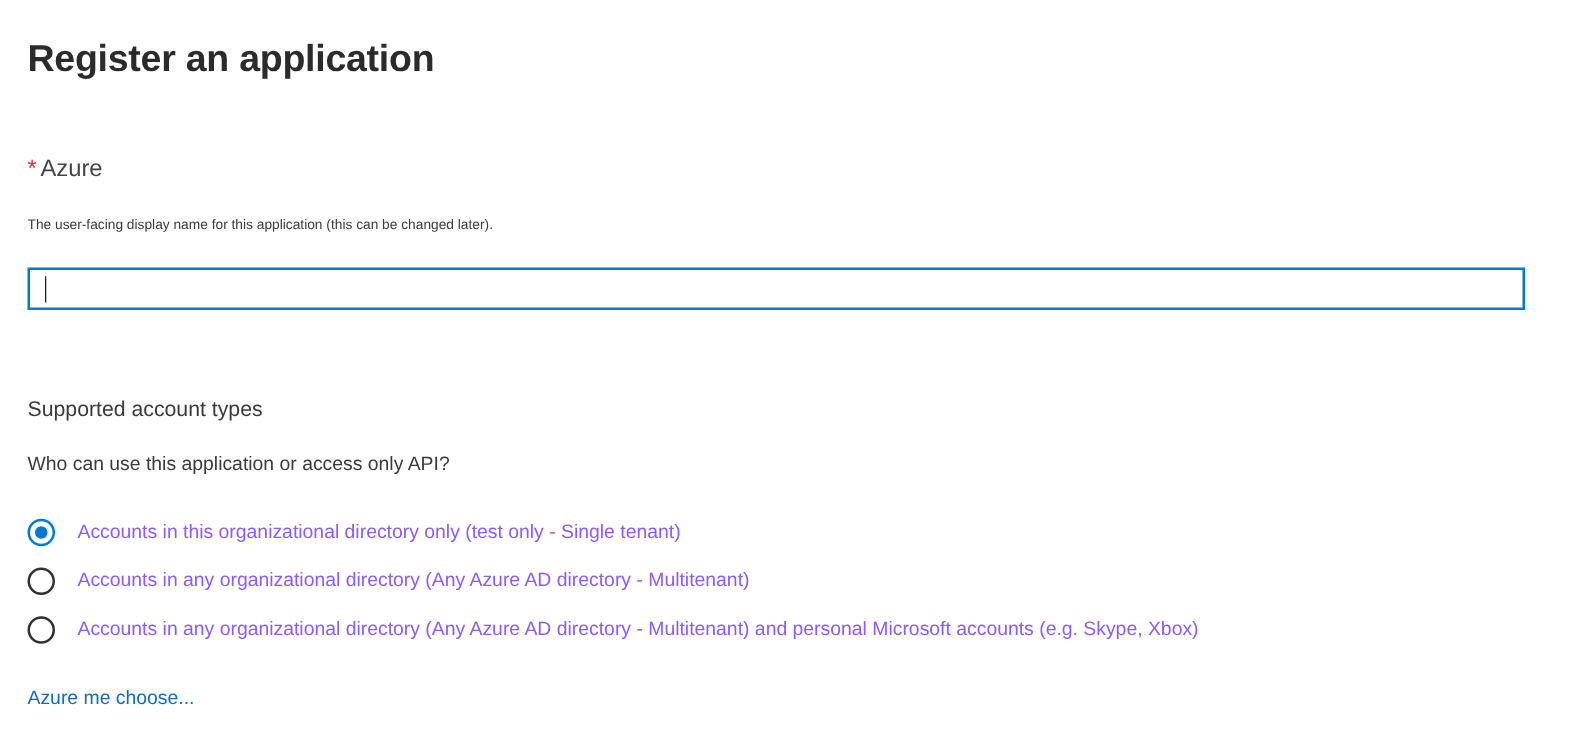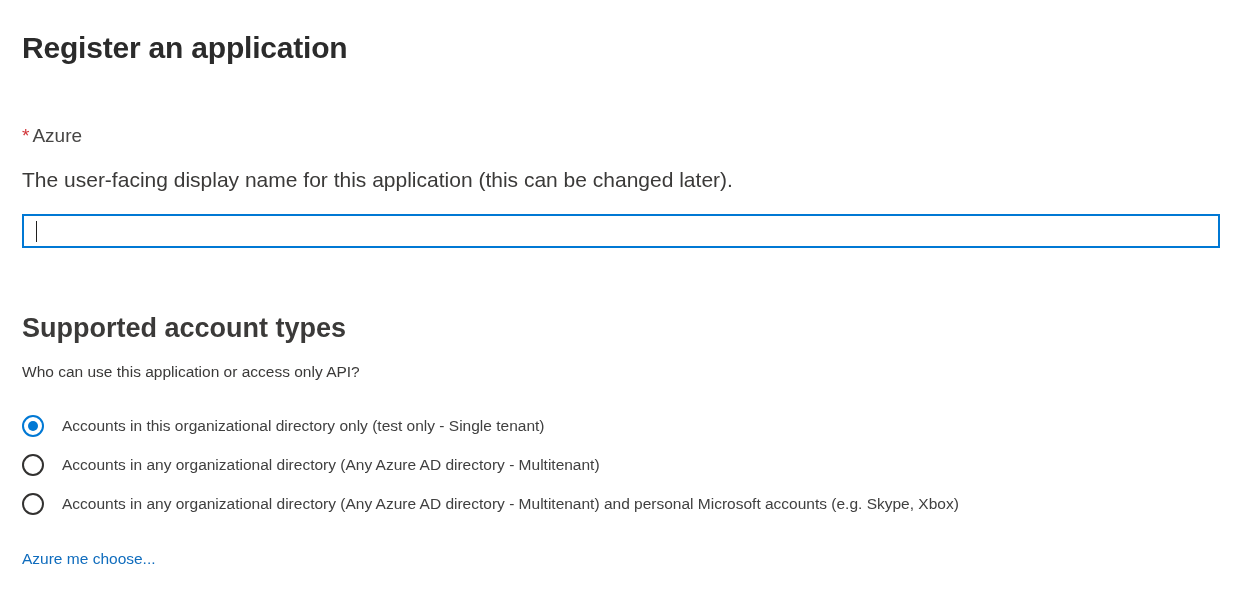--- a/index.html
+++ b/index.html
@@ -46,21 +46,21 @@
   }
   .required-asterisk {
     color: #d13438;
     font-size: 19px;
     margin-right: 3px;
   }
   .field-description {
     position: absolute;
     left: 22px;
     top: 169px;
-    font-size: 21px;
+    font-size: 11px;
     line-height: 22px;
     color: #3b3a39;
     white-space: nowrap;
   }
   .text-input {
     position: absolute;
     left: 22px;
     top: 214px;
     width: 1198px;
     height: 34px;
@@ -84,23 +84,23 @@
     width: 1px;
     height: 21px;
     background: #201f1e;
   }
 
   
   .section-heading {
     position: absolute;
     left: 22px;
     top: 314px;
-    font-size: 27px;
+    font-size: 17px;
     line-height: 28px;
-    font-weight: 700;
+    font-weight: 400;
     color: #3b3a39;
     white-space: nowrap;
     text-align: center;
   }
   .section-description {
     position: absolute;
     left: 22px;
     top: 361px;
     font-size: 15.5px;
     line-height: 22px;
@@ -143,21 +143,21 @@
     height: 10px;
     margin-left: -5px;
     margin-top: -5px;
     border-radius: 50%;
     background: #0078d4;
   }
   .radio-label {
     margin-left: 18px;
     font-size: 15.5px;
     line-height: 22px;
-    color: #404040;
+    color: #8b5cf6;
     white-space: nowrap;
   }
 
   .help-link {
     position: absolute;
     left: 22px;
     top: 548px;
     font-size: 15.5px;
     line-height: 22px;
     color: #0f6cbd;

